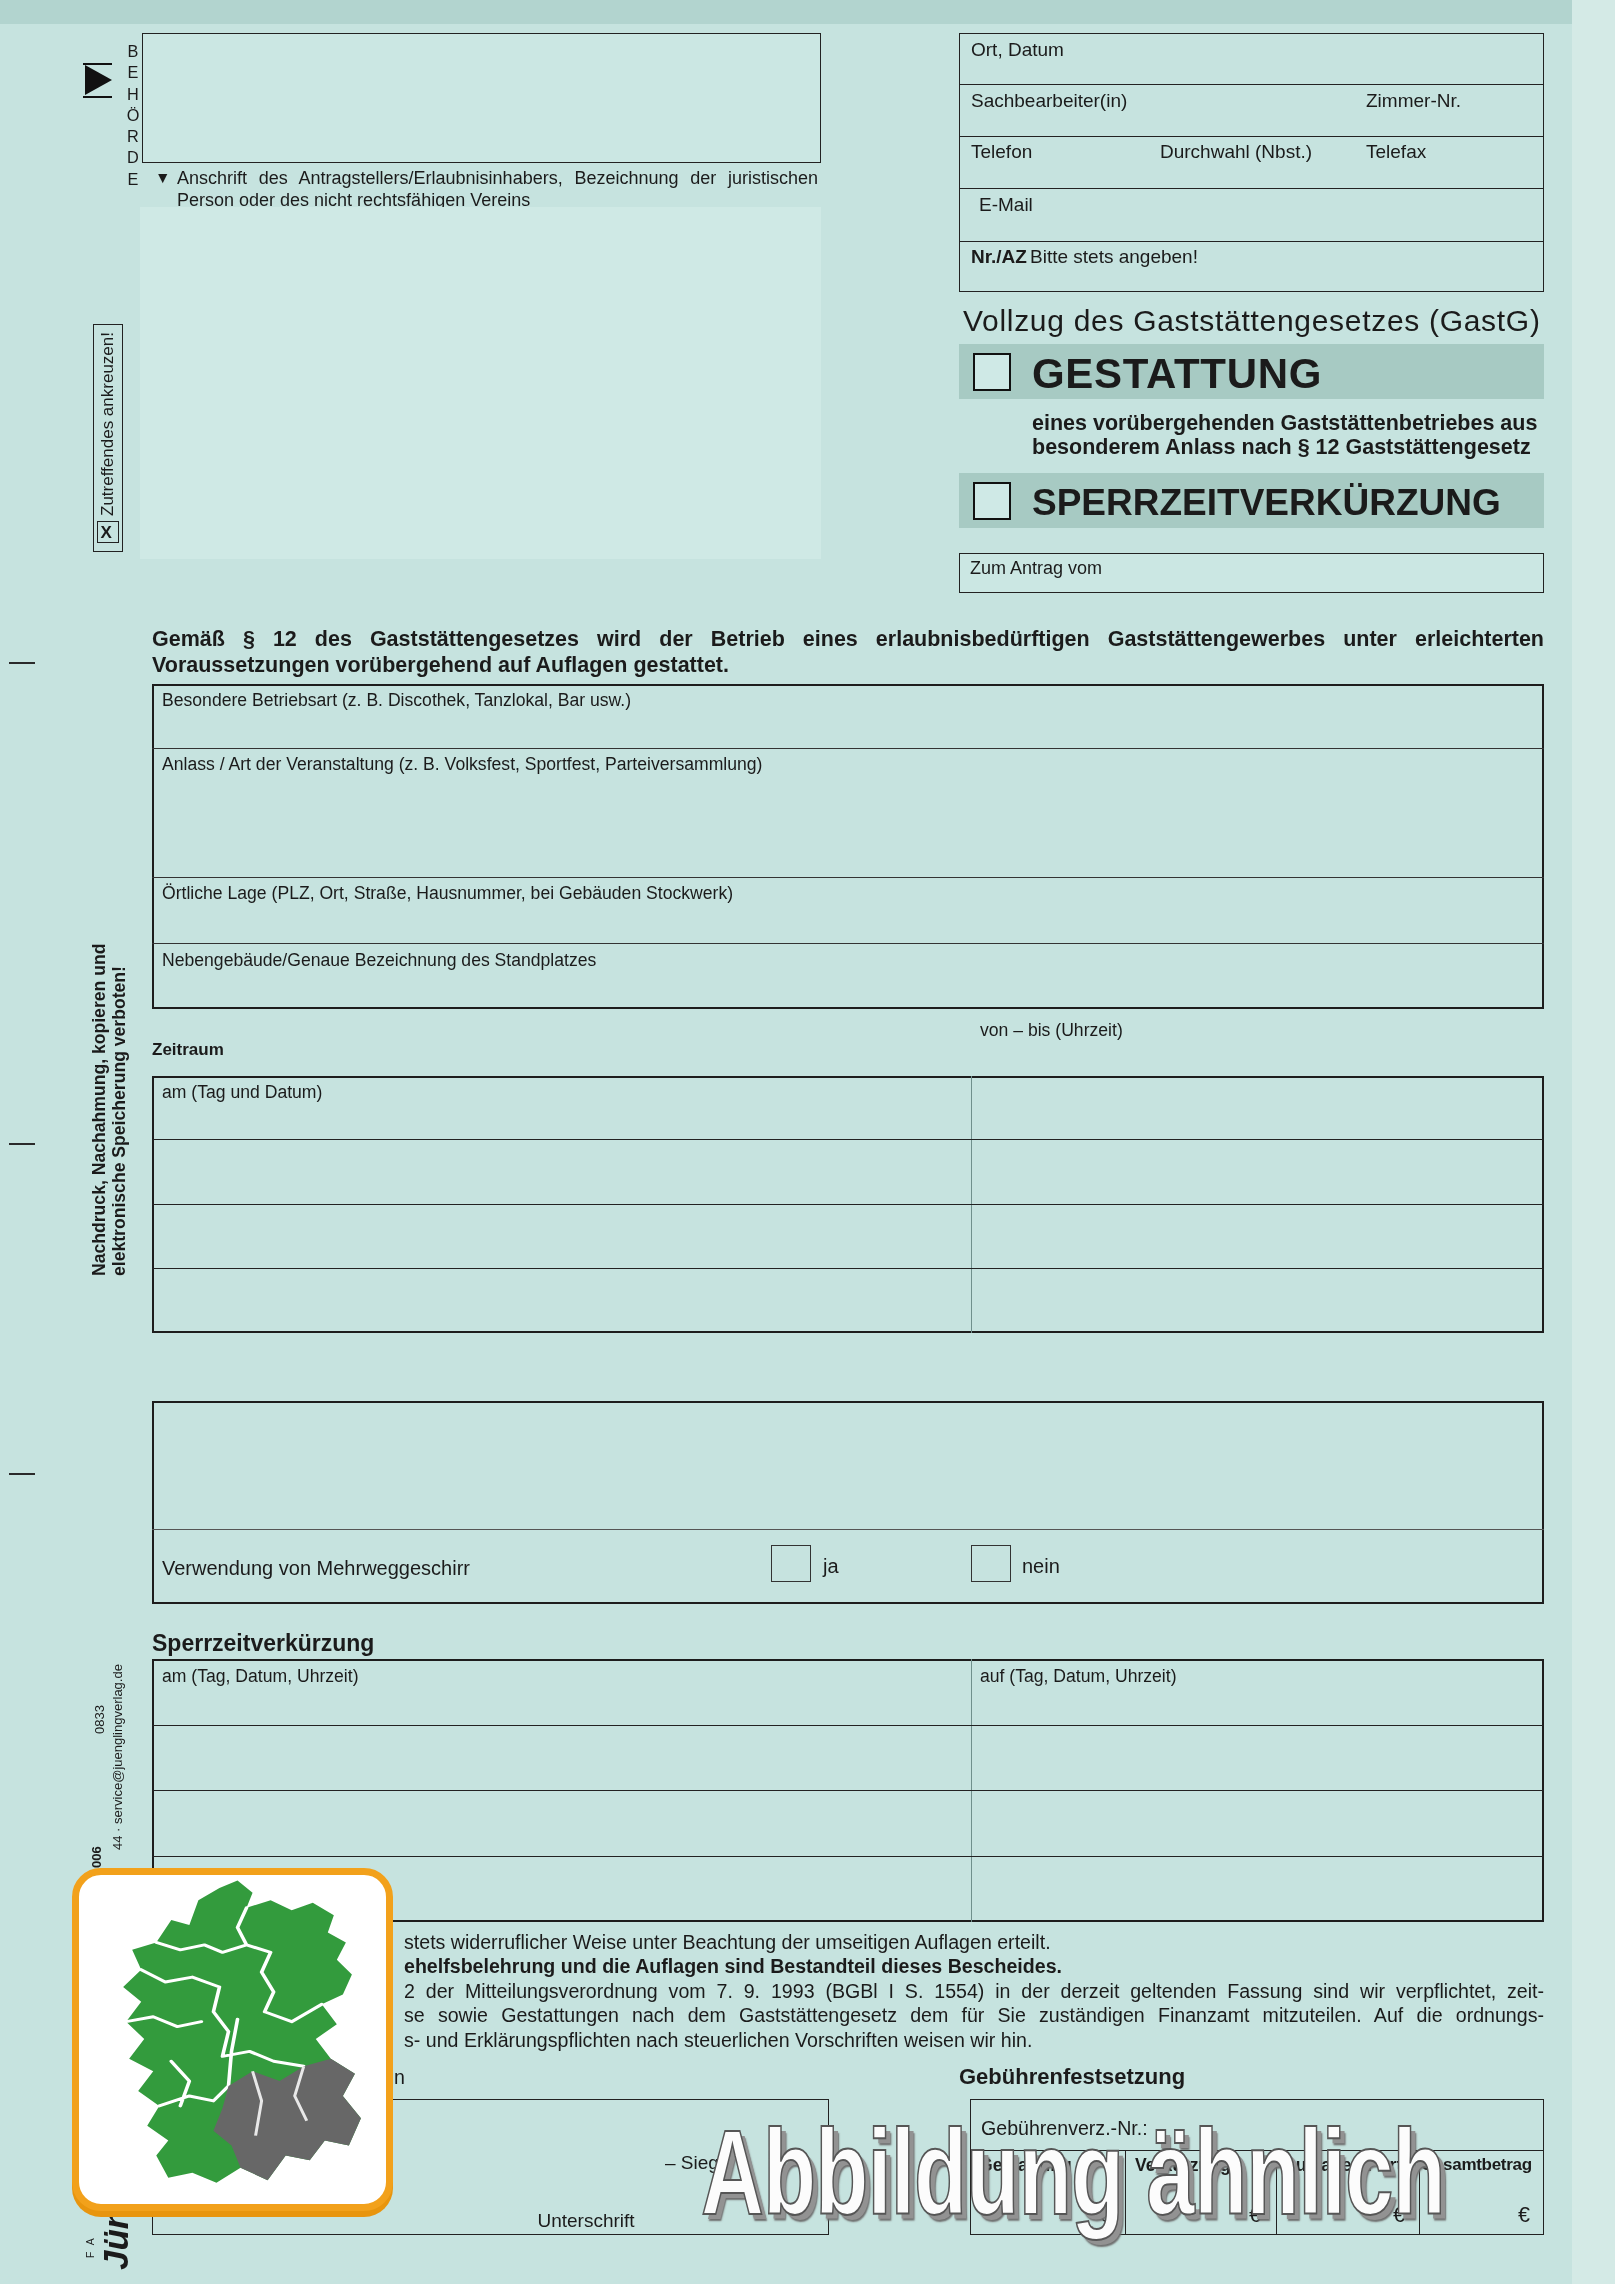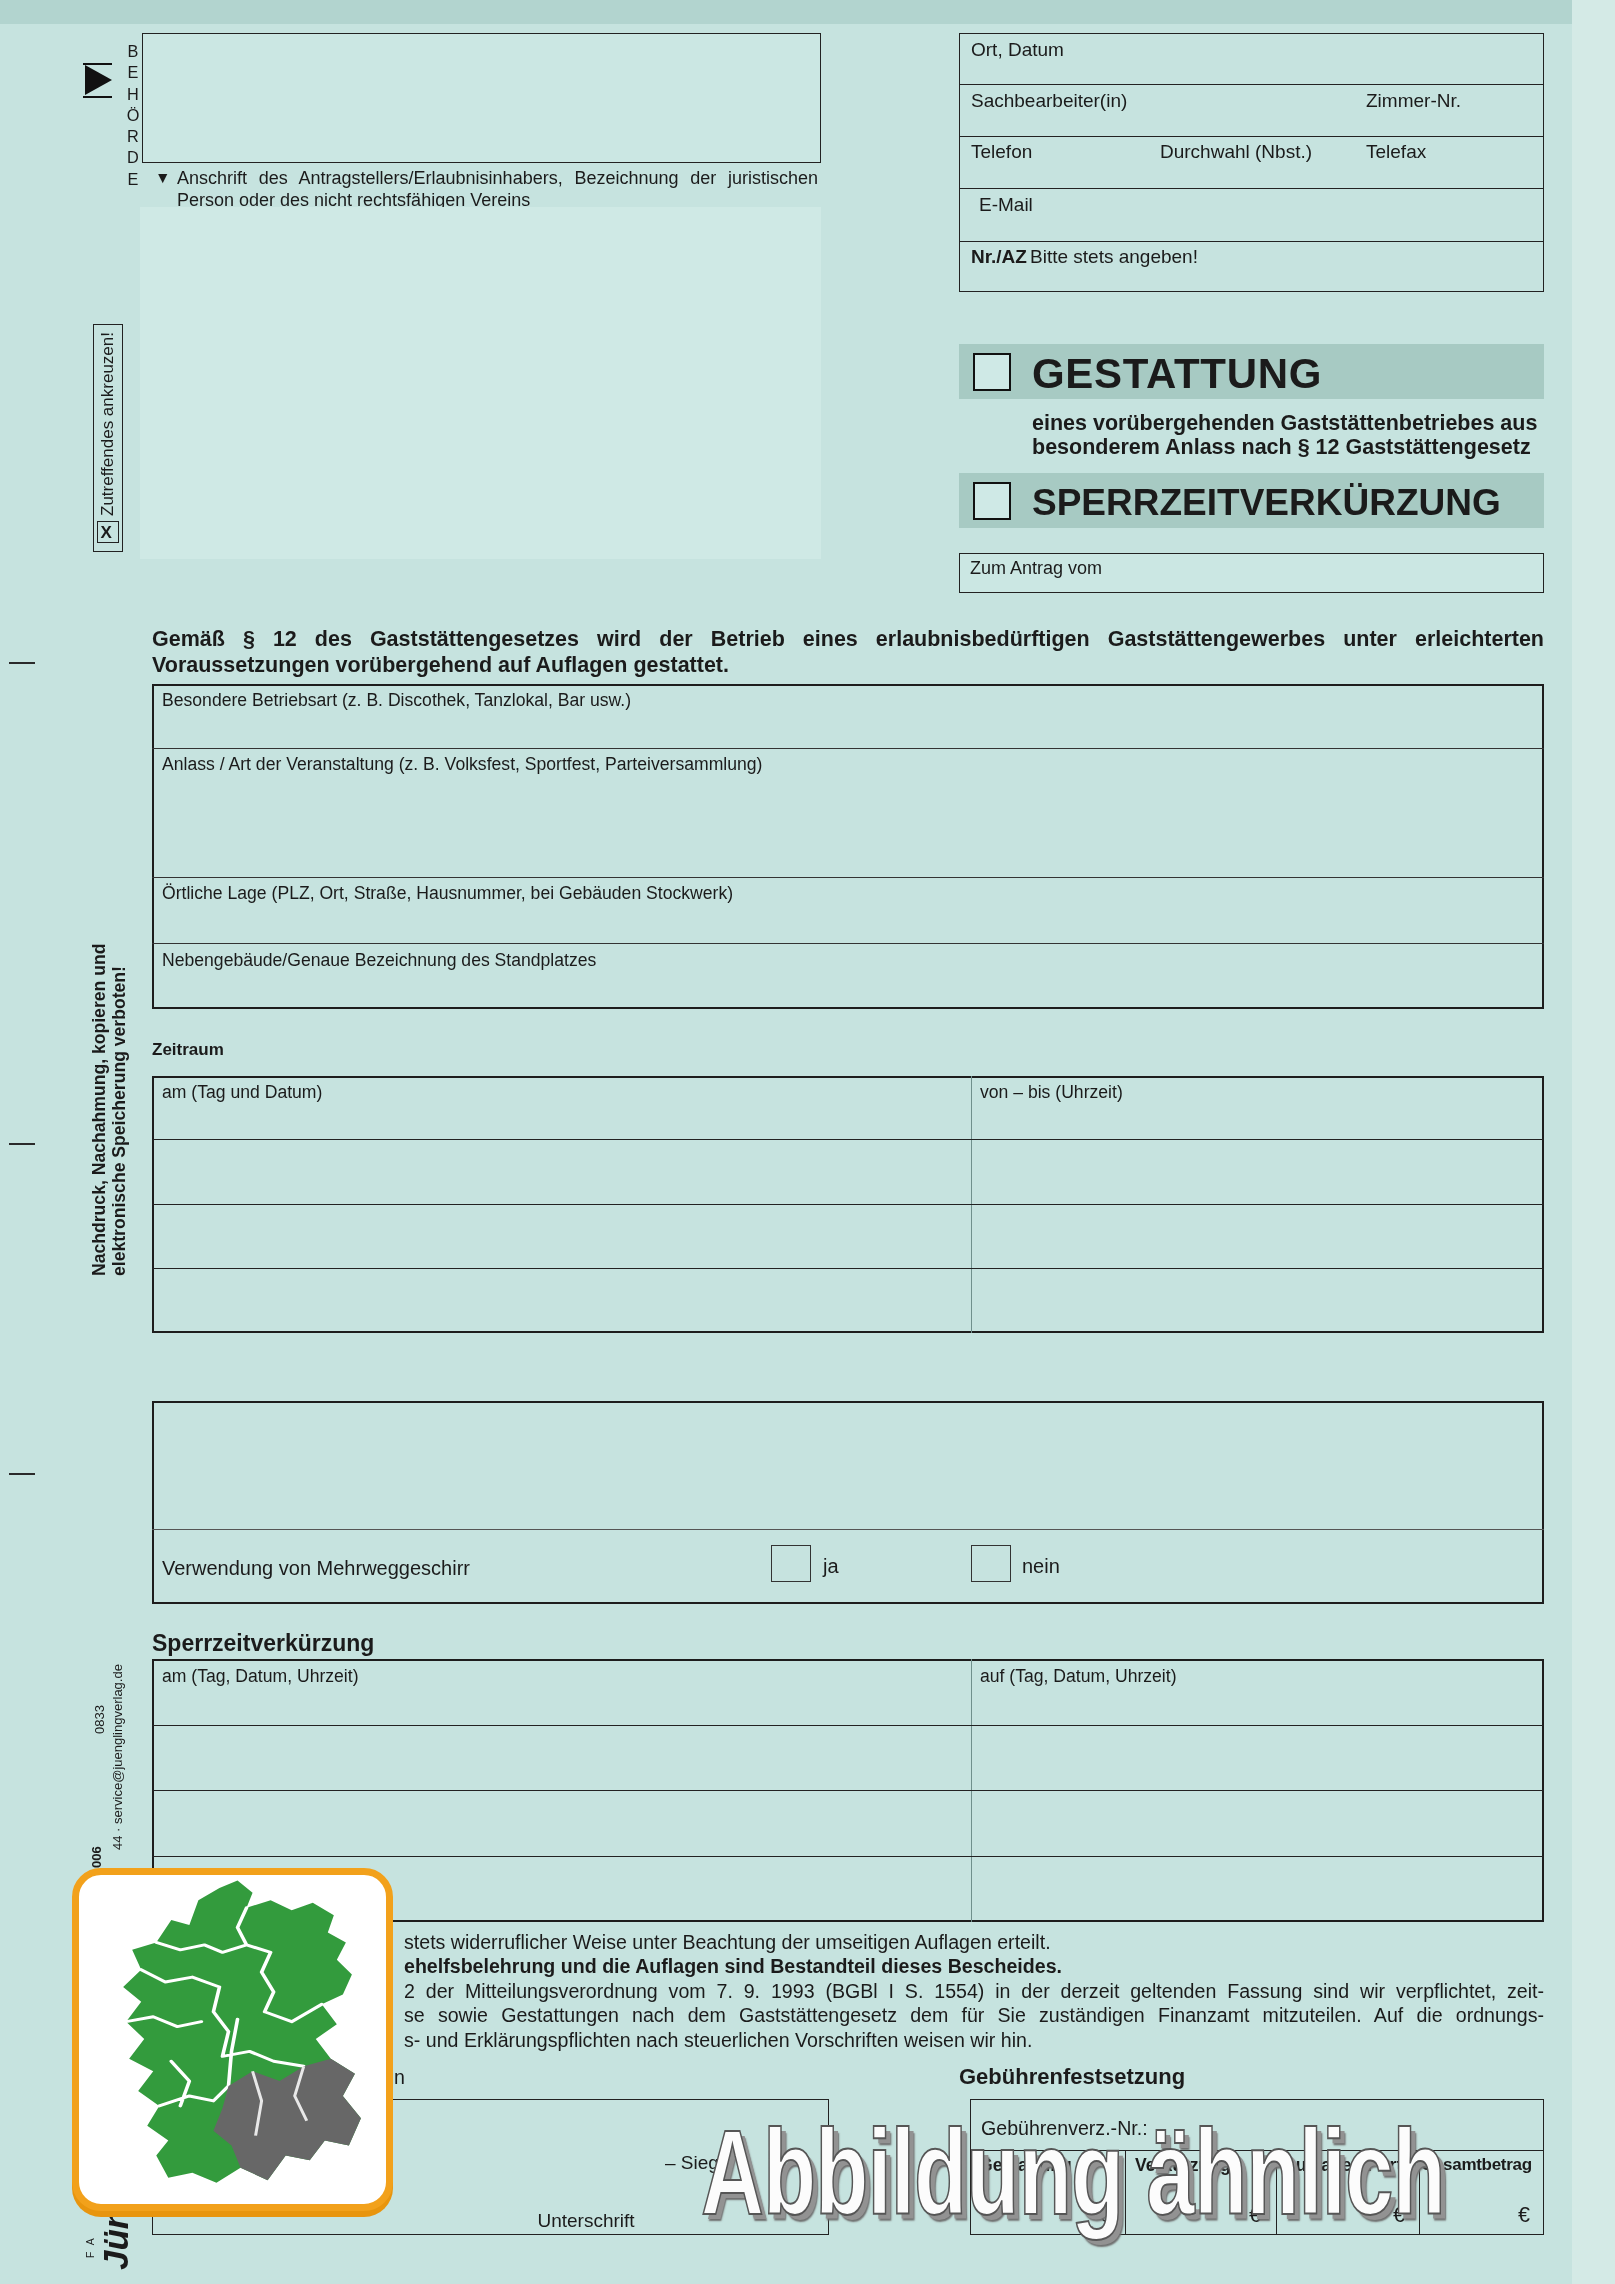--- a/index.html
+++ b/index.html
@@ -72,20 +72,21 @@
   <div class="abs lbl29 nw" style="left:971px;top:39px;">Ort, Datum</div>
   <div class="abs lbl29 nw" style="left:971px;top:90px;">Sachbearbeiter(in)</div>
   <div class="abs lbl29 nw" style="left:1366px;top:90px;">Zimmer-Nr.</div>
   <div class="abs lbl29 nw" style="left:971px;top:141px;">Telefon</div>
   <div class="abs lbl29 nw" style="left:1160px;top:141px;">Durchwahl (Nbst.)</div>
   <div class="abs lbl29 nw" style="left:1366px;top:141px;">Telefax</div>
   <div class="abs lbl29 nw" style="left:971px;top:194px;margin-left:8px;">E-Mail</div>
   <div class="abs lbl29 nw b" style="left:971px;top:246px;">Nr./AZ</div>
   <div class="abs lbl29 nw" style="left:1030px;top:246px;">Bitte stets angeben!</div>
 
+  <div class="abs nw" style="left:963px;top:304px;font-size:30px;letter-spacing:0.7px;">Vollzug des Gaststättengesetzes (GastG)</div>
 
   <div class="band" style="left:959px;top:344px;width:585px;height:55px;"></div>
   <div class="cb" style="left:973px;top:353px;width:38px;height:38px;"></div>
   <div class="abs nw b" style="left:1032px;top:350px;font-size:42px;letter-spacing:0.7px;">GESTATTUNG</div>
 
   <div class="abs nw b" style="left:1032px;top:411px;font-size:21.5px;">eines vorübergehenden Gaststättenbetriebes aus</div>
   <div class="abs nw b" style="left:1032px;top:435px;font-size:21.5px;">besonderem Anlass nach § 12 Gaststättengesetz</div>
 
   <div class="band" style="left:959px;top:473px;width:585px;height:55px;"></div>
   <div class="cb" style="left:973px;top:482px;width:38px;height:38px;"></div>
@@ -106,21 +107,21 @@
   <div class="abs lbl nw" style="left:162px;top:883px;">Örtliche Lage (PLZ, Ort, Straße, Hausnummer, bei Gebäuden Stockwerk)</div>
   <div class="abs lbl nw" style="left:162px;top:950px;">Nebengebäude/Genaue Bezeichnung des Standplatzes</div>
 
   <div class="abs nw b" style="left:152px;top:1040px;font-size:17px;">Zeitraum</div>
   <div class="box3" style="left:152px;top:1076px;width:1392px;height:257px;"></div>
   <div class="vline-lt" style="left:971px;top:1076px;height:257px;"></div>
   <div class="hline" style="left:152px;top:1139px;width:1392px;"></div>
   <div class="hline" style="left:152px;top:1204px;width:1392px;"></div>
   <div class="hline" style="left:152px;top:1268px;width:1392px;"></div>
   <div class="abs lbl nw" style="left:162px;top:1082px;">am (Tag und Datum)</div>
-  <div class="abs lbl nw" style="left:980px;top:1082px;">von – bis (Uhrzeit)</div>
+  <div class="abs lbl nw" style="left:980px;top:1020px;">von – bis (Uhrzeit)</div>
 
   <div class="box3" style="left:152px;top:1401px;width:1392px;height:203px;"></div>
   <div class="hline-lt" style="left:152px;top:1529px;width:1392px;"></div>
   <div class="abs nw" style="left:162px;top:1557px;font-size:20px;">Verwendung von Mehrweggeschirr</div>
   <div class="cb2" style="left:771px;top:1545px;width:40px;height:37px;"></div>
   <div class="abs nw" style="left:823px;top:1555px;font-size:20px;">ja</div>
   <div class="cb2" style="left:971px;top:1545px;width:40px;height:37px;"></div>
   <div class="abs nw" style="left:1022px;top:1555px;font-size:20px;">nein</div>
 
   <div class="abs nw b" style="left:152px;top:1630px;font-size:23px;">Sperrzeitverkürzung</div>

